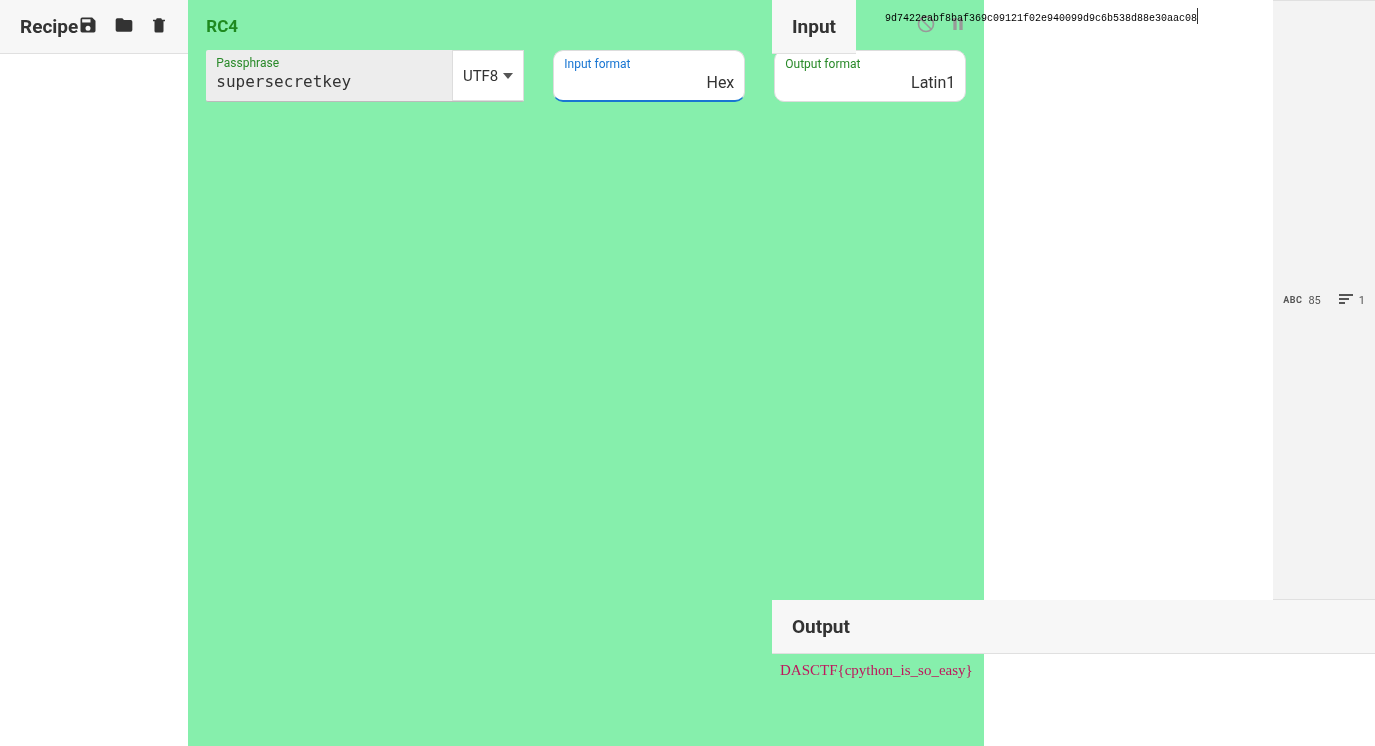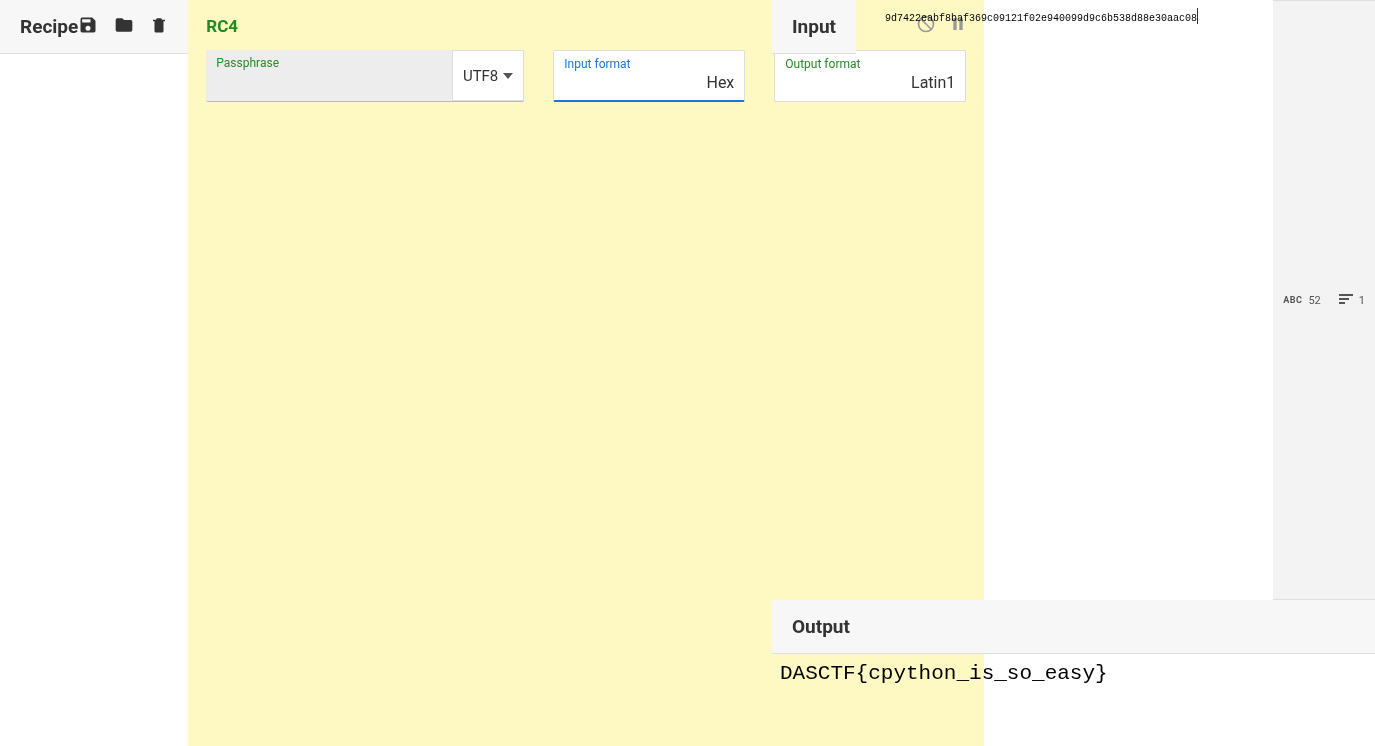--- a/index.html
+++ b/index.html
@@ -38,21 +38,21 @@
     .header-icons {
       display: flex;
       gap: 16px;
       align-items: center;
     }
     .header-icons svg {
       cursor: pointer;
       fill: #333;
     }
     .operation {
-      background: #fef9c3;
+      background: #86efac;
       padding: 14px 18px 18px 18px;
     }
     .op-header {
       display: flex;
       align-items: center;
       justify-content: space-between;
       margin-bottom: 12px;
     }
     .op-title {
       color: #1f8a1f;
@@ -66,21 +66,21 @@
       color: #888;
     }
     .op-controls svg { cursor: pointer; }
     .param-row {
       display: flex;
       gap: 29px;
     }
     .param-box {
       background: #fff;
       border: 1px solid #ddd;
-      border-radius: 2px;
+      border-radius: 10px;
       padding: 6px 10px 8px 10px;
       display: flex;
       flex-direction: column;
     }
     .param-box.focused {
       border-bottom: 2px solid #1976d2;
     }
     .param-label {
       font-size: 12px;
       color: #2a8a2a;
@@ -149,23 +149,23 @@
       gap: 6px;
     }
     .stats-label {
       font-weight: 700;
       text-transform: uppercase;
       letter-spacing: 0.5px;
       font-size: 9px;
     }
     .output-text {
       padding: 8px 8px;
-      font-family: Liberation Mono, monospace;
-      font-size: 21px;
-      color: #000000;
+      font-family: Liberation Serif, serif;
+      font-size: 15px;
+      color: #be185d;
       flex: 1;
     }
     .input-section { flex: 1; display: flex; flex-direction: row; gap: 21px; }
     .output-section { display: flex; flex-direction: column; flex: 0 0 auto; }
     .recipe-body { flex: 1; background: #fff; }
     .cursor-line::after {
       content: '';
       display: inline-block;
       width: 1px;
       height: 16px;
@@ -214,20 +214,21 @@
               <rect x="5" y="3" width="5" height="18"></rect>
               <rect x="14" y="3" width="5" height="18"></rect>
             </svg>
         </span>
       </div>
     </div>
     <div class="param-row">
       <div class="passphrase-wrap" style="width:318px;">
         <div class="passphrase-left">
           <div class="param-label">Passphrase</div>
+          <div class="param-value">supersecretkey</div>
         </div>
         <div class="enc-dropdown">
           <span>UTF8</span>
           <svg width="10" height="6" viewBox="0 0 10 6">
               <path d="M0 0l5 6 5-6z" fill="#555"></path>
             </svg>
         </div>
       </div>
       <div class="param-box focused" style="width:192px;">
         <div class="param-label blue">Input format</div>
@@ -245,21 +246,21 @@
 
 <div class="right-pane">
   <div class="input-section">
     <div class="header">
       <div class="header-title">Input</div>
     </div>
     <div class="input-area cursor-line">9d7422eabf8baf369c09121f02e940099d9c6b538d88e30aac08</div>
     <div class="stats-bar">
       <div class="stats-item">
         <span class="stats-label">abc</span>
-        <span>52</span>
+        <span>85</span>
       </div>
       <div class="stats-item">
         <span>
           <svg width="14" height="10" viewBox="0 0 14 10" fill="#555">
               <rect x="0" y="0" width="14" height="2"></rect>
               <rect x="0" y="4" width="10" height="2"></rect>
               <rect x="0" y="8" width="6" height="2"></rect>
             </svg>
         </span>
         <span>1</span>

